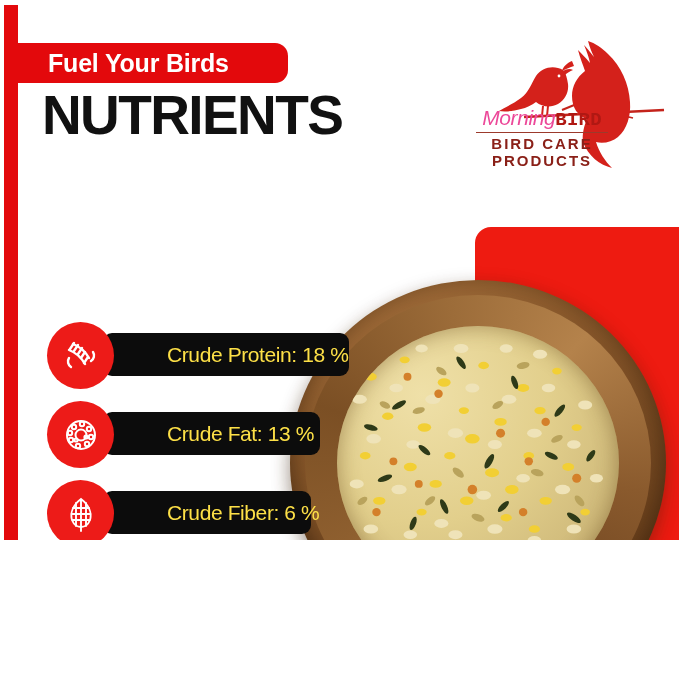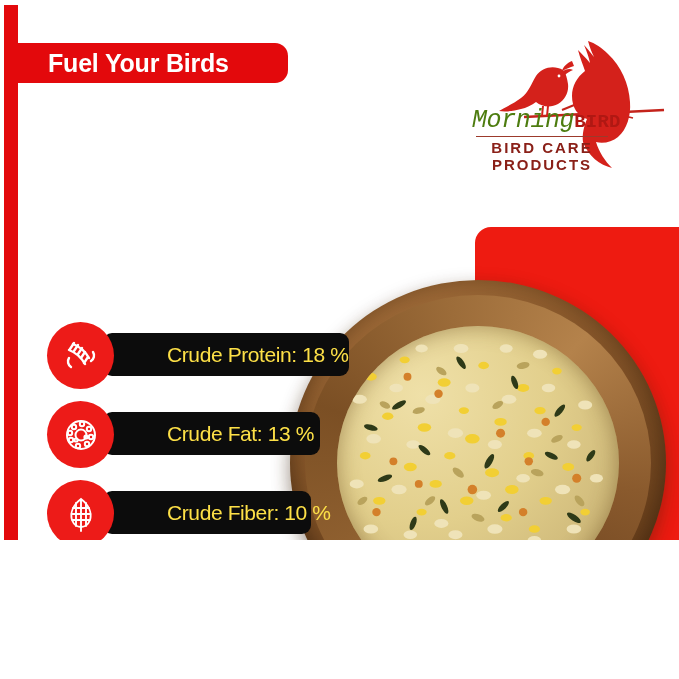--- a/index.html
+++ b/index.html
@@ -96,24 +96,24 @@
   }
   .logo svg { display: block; }
   .logo-wordmark {
     position: absolute;
     left: 6px;
     top: 84px;
     width: 140px;
     text-align: center;
   }
   .logo-morning {
-    font-family: Liberation Mono, monospace;
+    font-family: Liberation Sans, sans-serif;
     font-style: italic;
-    font-size: 25px;
-    color: #4d7c0f;
+    font-size: 21px;
+    color: #ec4899;
     letter-spacing: -0.4px;
   }
   .logo-bird {
     font-size: 19px;
     font-weight: bold;
     color: #b01813;
     letter-spacing: 0.2px;
     font-family: Liberation Mono, monospace;
   }
   .logo-rule {
@@ -248,20 +248,21 @@
 <div id="poster">
 
   <div class="red-panel"></div>
 
   <div class="left-bar"></div>
 
   <div class="eyebrow">
     <span class="eyebrow-text">Fuel Your Birds</span>
   </div>
 
+  <div class="headline">NUTRIENTS</div>
 
 
   <div class="logo">
     <svg width="210" height="150" viewBox="0 0 210 150">
 
       <g>
         <path d="M58 95 L198 88" stroke="#c4231b" stroke-width="2.6" fill="none"></path>
         <path d="M96 88 L118 79" stroke="#c4231b" stroke-width="2" fill="none"></path>
         <path d="M150 92 L167 96" stroke="#c4231b" stroke-width="1.6" fill="none"></path>
         <circle cx="150" cy="94" r="2.2" fill="#c4231b"></circle>
@@ -334,21 +335,21 @@
           <circle cx="10" cy="25" r="2.2"></circle>
           <circle cx="9" cy="18" r="2.2"></circle>
           <circle cx="15" cy="25" r="1.6"></circle>
           <circle cx="25" cy="22" r="1.6"></circle>
         </svg>
       </div>
     </div>
 
     <div class="nutrient-row">
       <div class="nutrient-pill" style="width:208px">
-        <span class="nutrient-label">Crude Fiber:  10 %</span>
+        <span class="nutrient-label">Crude Fiber:  6 %</span>
       </div>
       <div class="nutrient-icon">
         <svg width="40" height="40" viewBox="0 0 40 40" fill="none" stroke="#ffffff" stroke-width="1.9" stroke-linecap="round">
           <path d="M20 5 C12 11 9 19 11 26 C13 31 17 33 20 33 C23 33 27 31 29 26 C31 19 28 11 20 5 Z"></path>
           <path d="M20 6 L20 33"></path>
           <path d="M12 14 L28 14 M10.5 20 L29.5 20 M11.5 26 L28.5 26"></path>
           <path d="M15 9 L15 32 M25 9 L25 32"></path>
           <path d="M20 33 L20 37"></path>
         </svg>
       </div>

